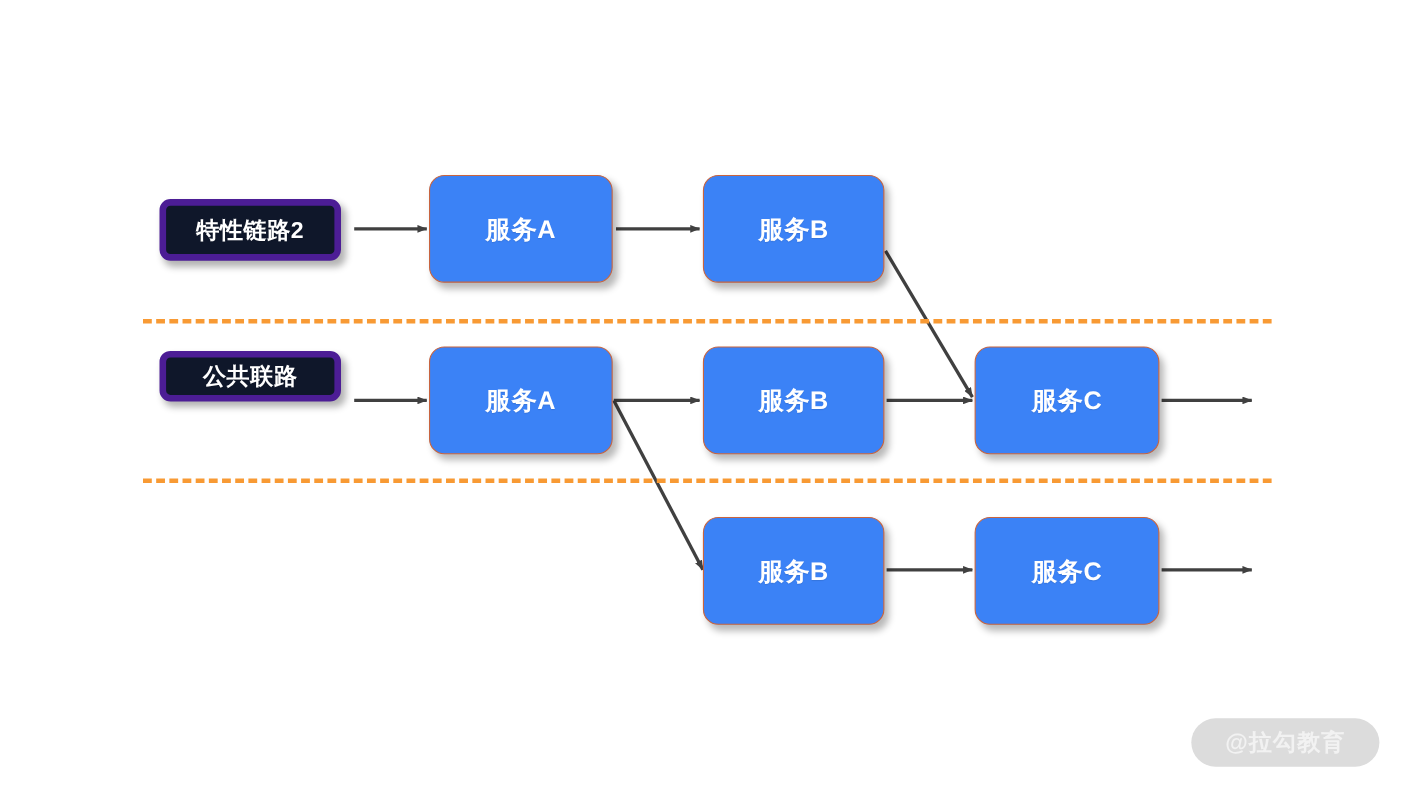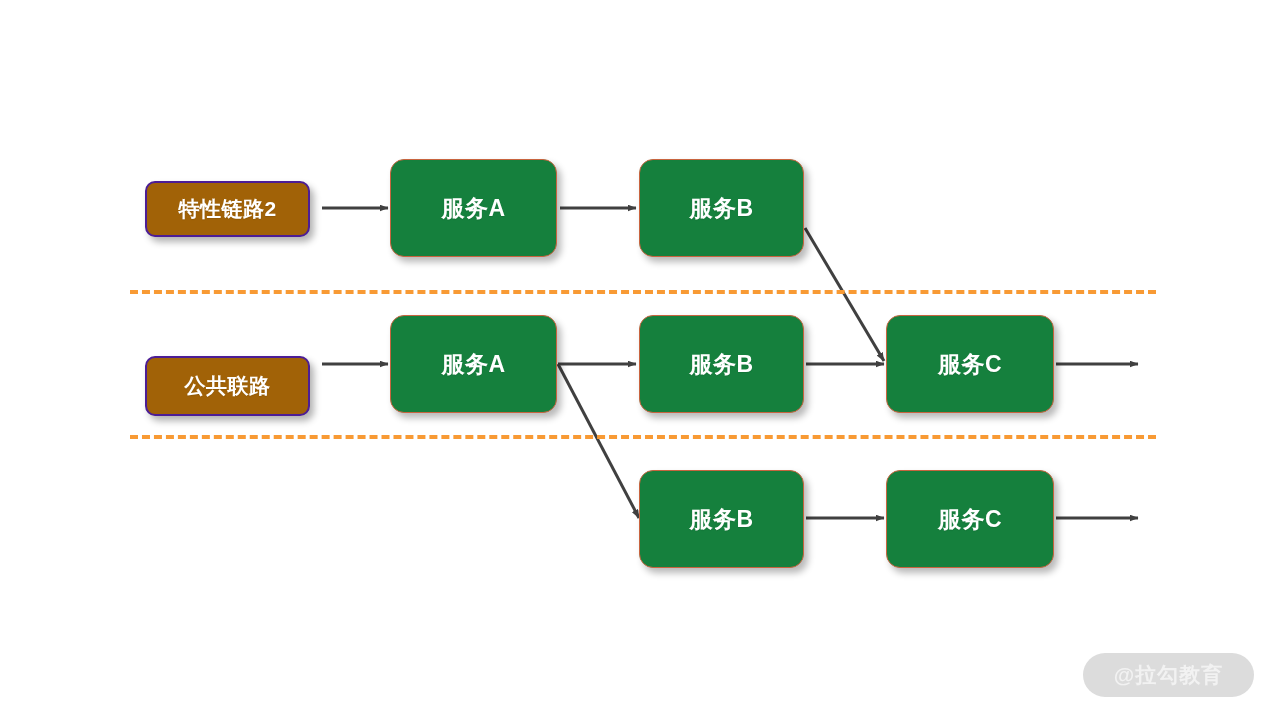--- a/index.html
+++ b/index.html
@@ -25,30 +25,30 @@
     box-sizing: border-box;
     display: flex;
     align-items: center;
     justify-content: center;
     color: #ffffff;
     font-weight: bold;
     letter-spacing: 0.5px;
     user-select: none;
   }
   .service-node {
-    background: #15803d;
+    background: #3b82f6;
     border: 1px solid #C8643F;
     border-radius: 14px;
     font-size: 23px;
     box-shadow: 4px 5px 7px rgba(0,0,0,0.28);
     text-shadow: 0 1px 1px rgba(0,0,0,0.10);
   }
   .label-node {
-    background: #a16207;
-    border: 2px solid #4c1d95;
+    background: #0f172a;
+    border: 6px solid #4c1d95;
     border-radius: 10px;
     font-size: 21px;
     box-shadow: 4px 5px 7px rgba(0,0,0,0.30);
     text-shadow: 0 1px 1px rgba(0,0,0,0.10);
   }
   .divider {
     position: absolute;
     height: 0;
     border-top: 4px dashed #F89A34;
   }
@@ -103,21 +103,21 @@
 
     <line x1="806" y1="518" x2="884" y2="518" stroke="#404040" stroke-width="3" marker-end="url(#arrowhead)"></line>
 
     <line x1="1056" y1="518" x2="1138" y2="518" stroke="#404040" stroke-width="3" marker-end="url(#arrowhead)"></line>
   </svg>
 
   <div class="divider" style="left:130px; top:290px; width:1026px;"></div>
   <div class="divider" style="left:130px; top:435px; width:1026px;"></div>
 
   <div class="node label-node" style="left:145px; top:181px; width:165px; height:56px;">特性链路2</div>
-  <div class="node label-node" style="left:145px; top:356px; width:165px; height:60px;">公共联路</div>
+  <div class="node label-node" style="left:145px; top:319px; width:165px; height:46px;">公共联路</div>
 
   <div class="node service-node" style="left:390px; top:159px; width:167px; height:98px;">服务A</div>
   <div class="node service-node" style="left:639px; top:159px; width:165px; height:98px;">服务B</div>
 
   <div class="node service-node" style="left:390px; top:315px; width:167px; height:98px;">服务A</div>
   <div class="node service-node" style="left:639px; top:315px; width:165px; height:98px;">服务B</div>
   <div class="node service-node" style="left:886px; top:315px; width:168px; height:98px;">服务C</div>
 
   <div class="node service-node" style="left:639px; top:470px; width:165px; height:98px;">服务B</div>
   <div class="node service-node" style="left:886px; top:470px; width:168px; height:98px;">服务C</div>

